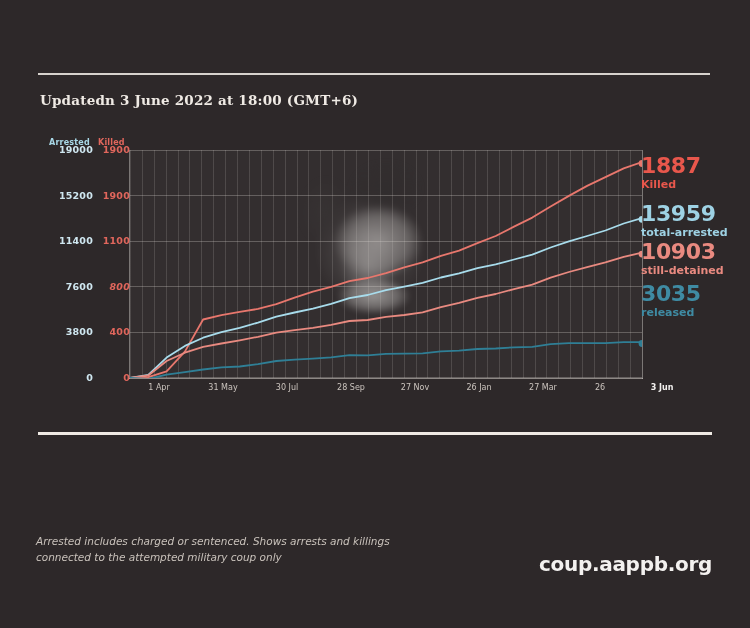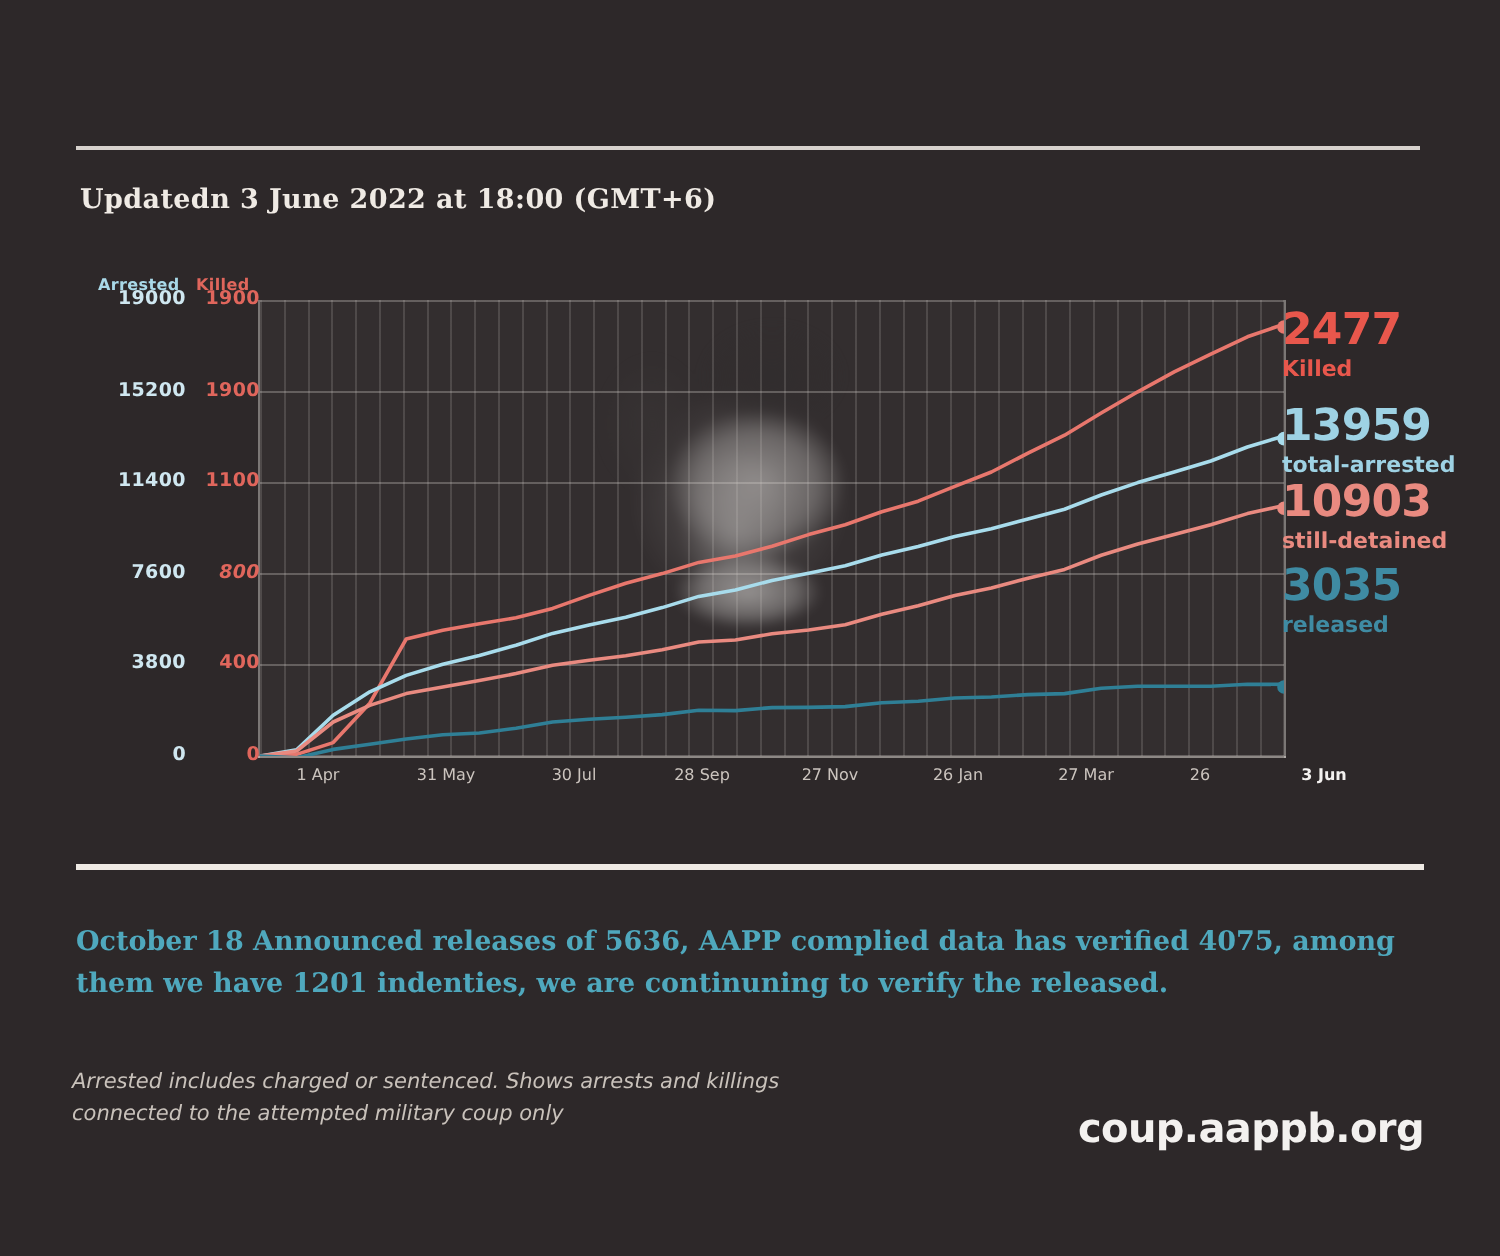--- a/index.html
+++ b/index.html
@@ -178,40 +178,36 @@
         <div class="xtick" style="left: 320px;">28 Sep</div>
         <div class="xtick" style="left: 384px;">27 Nov</div>
         <div class="xtick" style="left: 448px;">26 Jan</div>
         <div class="xtick" style="left: 512px;">27 Mar</div>
         <div class="xtick" style="left: 569px;">26</div>
         <div class="xtick last" style="left: 596px;">3 Jun</div>
       </div>
   </div>
 
   <div class="callout c-killed">
-    <div class="num">2477</div>
+    <div class="num">1887</div>
     <div class="cap">Killed</div>
   </div>
   <div class="callout c-total">
     <div class="num">13959</div>
     <div class="cap">total-arrested</div>
   </div>
   <div class="callout c-still">
     <div class="num">10903</div>
     <div class="cap">still-detained</div>
   </div>
   <div class="callout c-rel">
     <div class="num">3035</div>
     <div class="cap">released</div>
   </div>
 
   <div class="foot-rule"></div>
-  <div class="note-main">
-    <span>October 18 Announced releases of 5636, AAPP complied data has verified 4075, among them</span>
-    <span>we have 1201 indenties, we are continuning to verify the released.</span>
-  </div>
   <div class="note-it">
     <span>Arrested includes charged or sentenced. Shows arrests and killings</span><br>
     <span>connected to the attempted military coup only</span>
   </div>
   <div class="site">coup.aappb.org</div>
 
 </div>
 
 </body></html>

